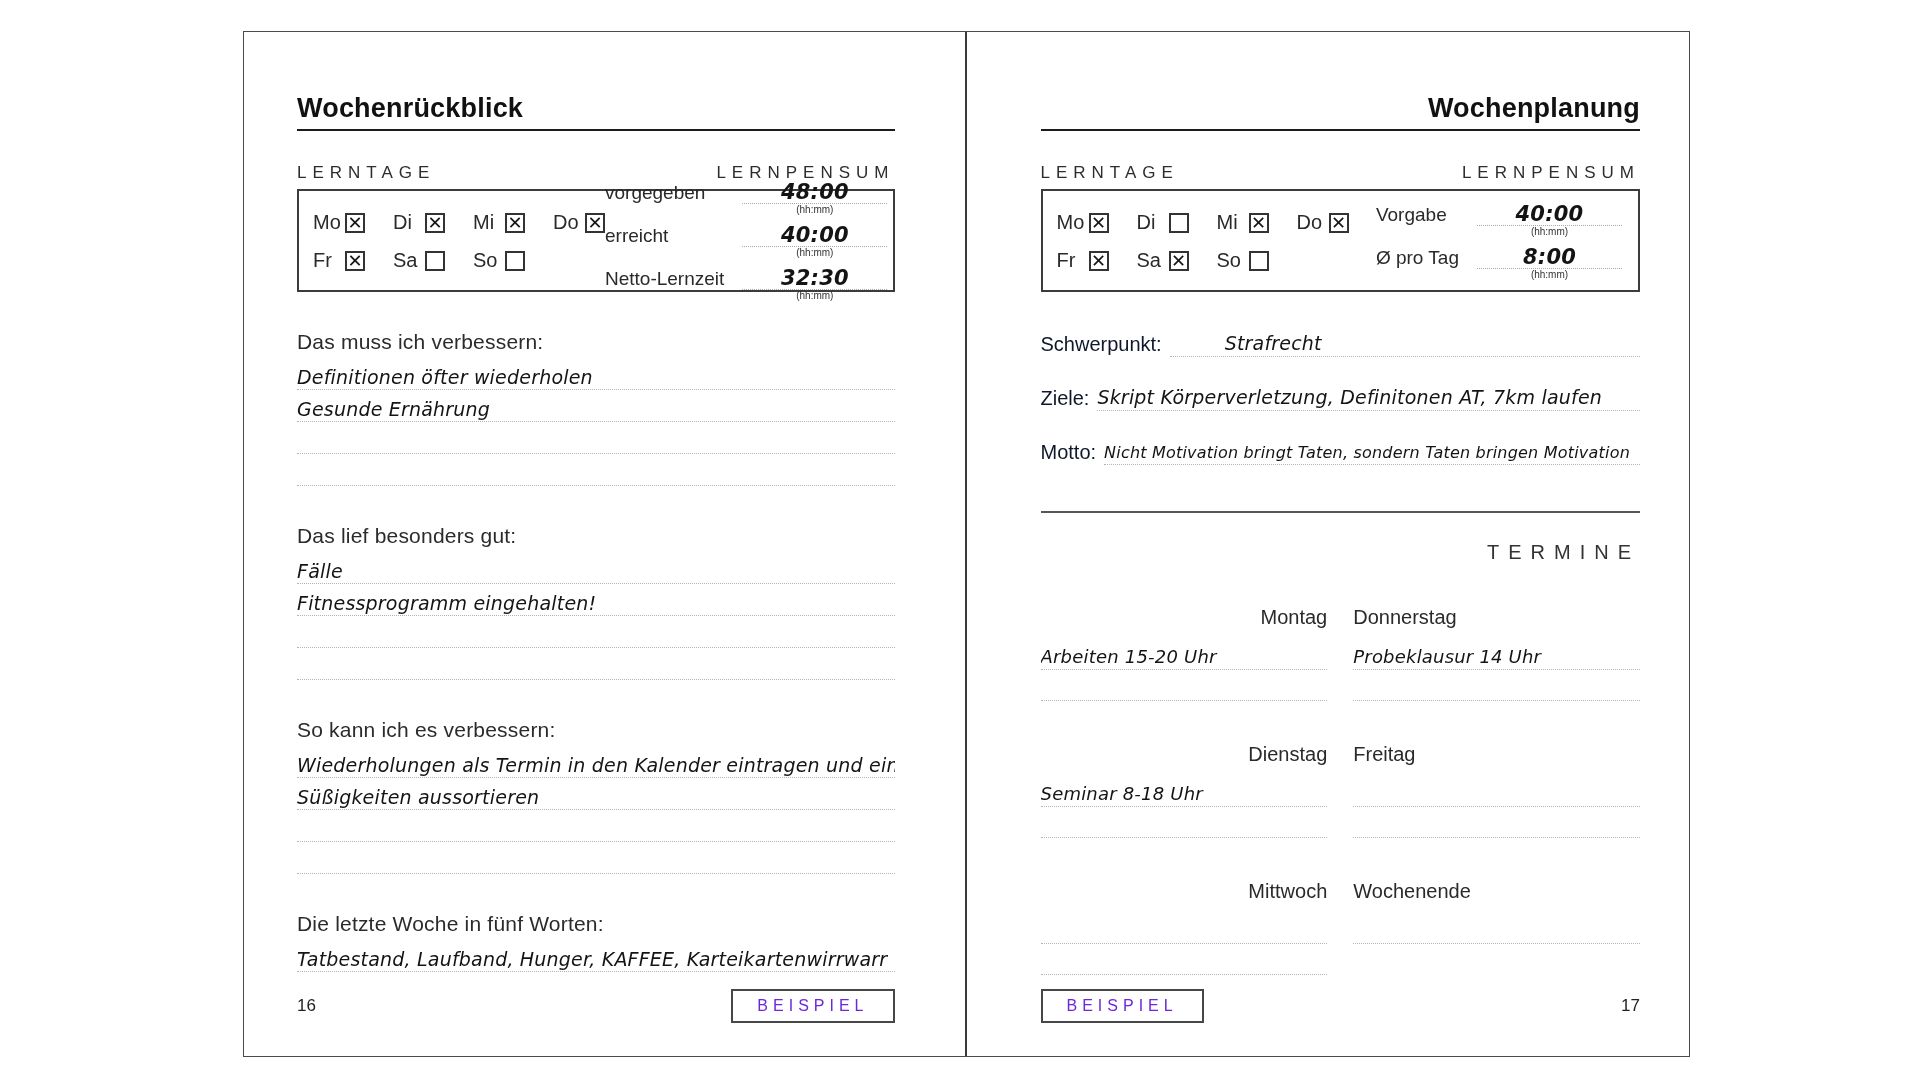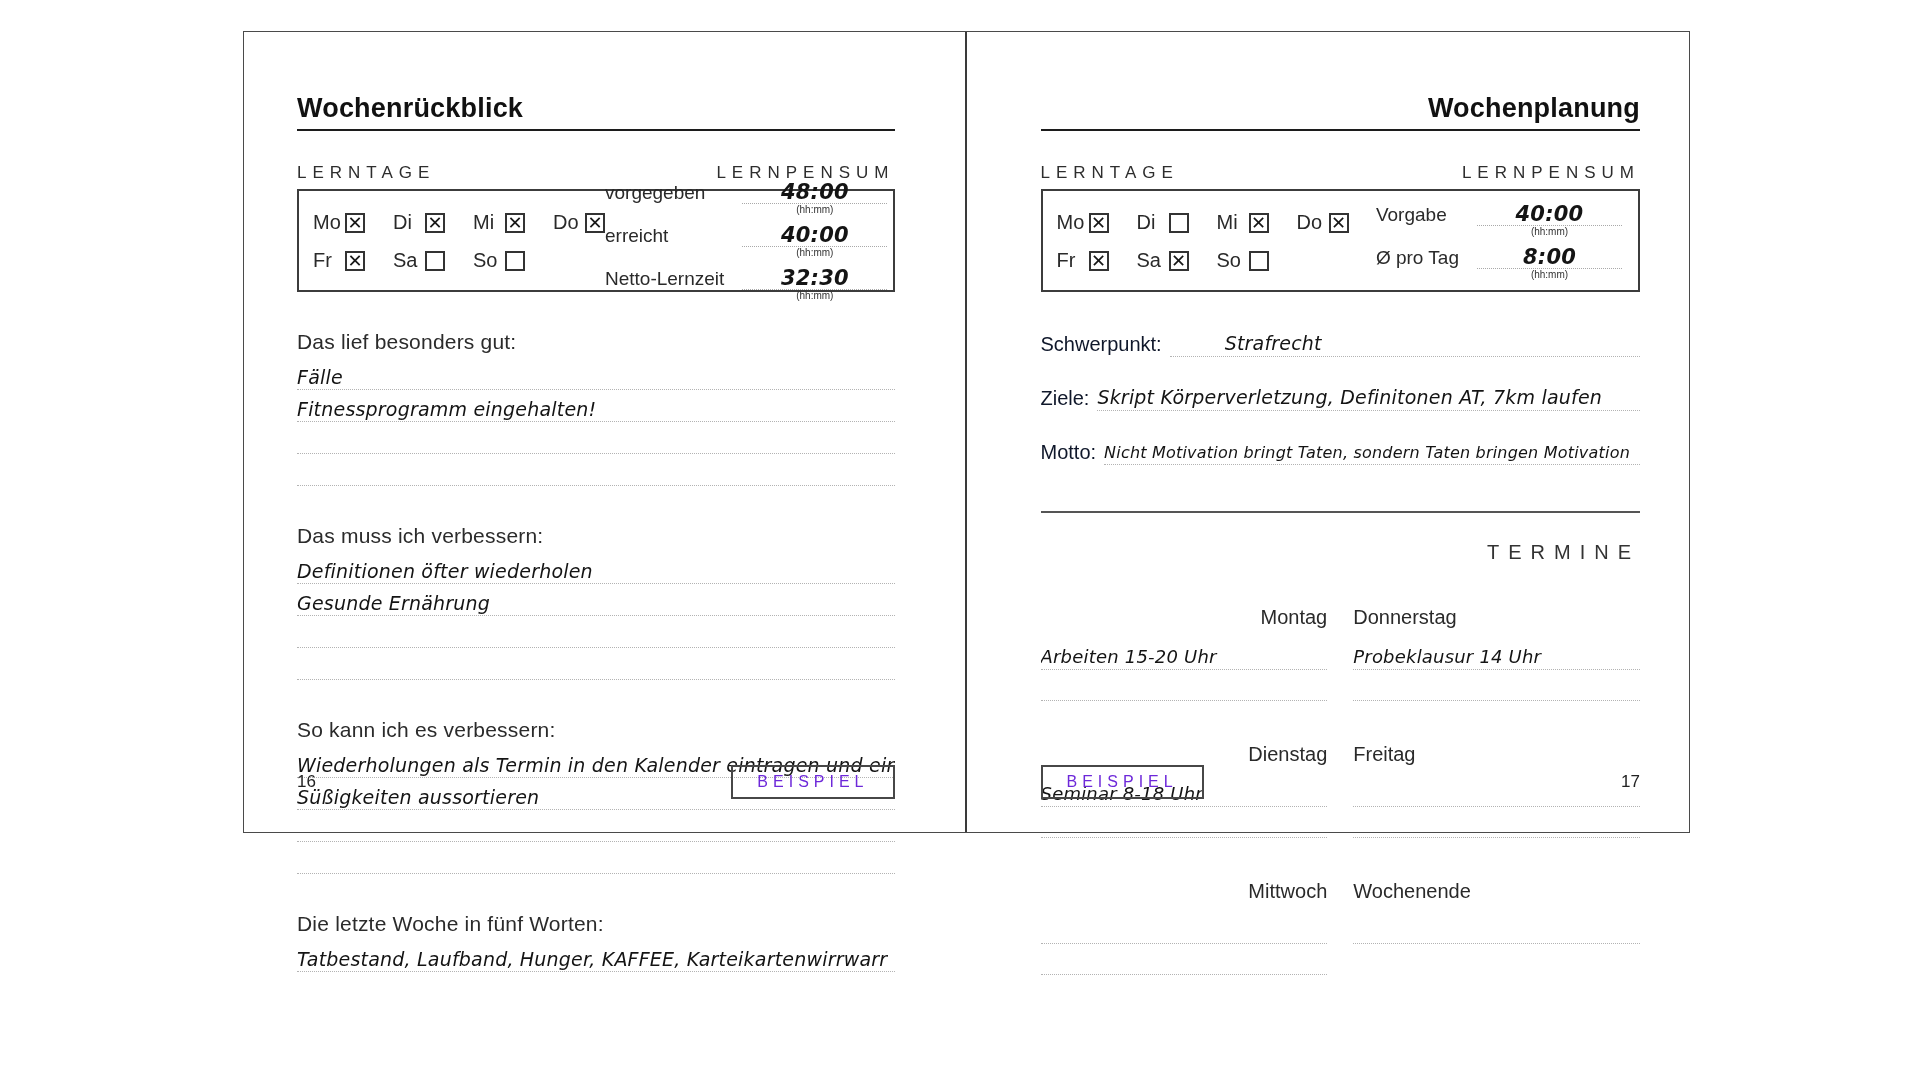--- a/index.html
+++ b/index.html
@@ -2,21 +2,21 @@
 <html><head>
 <meta charset="utf-8">
 <style>
   html,body{margin:0;padding:0;}
   body{
     width:1920px;height:1080px;background:#ffffff;position:relative;
     font-family:"Liberation Sans", sans-serif;color:#222;
     -webkit-font-smoothing:antialiased;
   }
   .book{
-    position:absolute;left:243px;top:31px;width:1447px;height:802px;
+    position:absolute;left:243px;top:31px;width:1447px;height:1026px;
     border:1px solid #4a4a4a;background:#fff;display:flex;box-sizing:border-box;
   }
   .page{width:50%;height:100%;position:relative;box-sizing:border-box;}
   .page-left{padding:60px 70px 0 53px;border-right:2px solid #3a3a3a;}
   .page-right{padding:60px 49px 0 74px;}
 
   .title-row{border-bottom:2px solid #1c1c1c;}
   .title-row h1{
     margin:0;padding-bottom:5px;font-size:27px;font-weight:bold;color:#111;
     letter-spacing:0.2px;line-height:1.2;
@@ -157,42 +157,42 @@
           <span class="p-label">Netto-Lernzeit</span>
           <span class="p-val-col">
             <span class="p-value hw">32:30</span>
             <span class="p-unit">(hh:mm)</span>
           </span>
         </div>
       </div>
     </div>
 
     <div class="section">
+      <h3>Das muss ich verbessern:</h3>
+      <div class="wline">
+          <span class="hw">Definitionen öfter wiederholen</span>
+        </div>
+      <div class="wline">
+          <span class="hw">Gesunde Ernährung</span>
+        </div>
+      <div class="wline">
+          <span class="hw"></span>
+        </div>
+      <div class="wline">
+          <span class="hw"></span>
+        </div>
+    </div>
+
+    <div class="section">
       <h3>Das lief besonders gut:</h3>
       <div class="wline">
           <span class="hw">Fälle</span>
         </div>
       <div class="wline">
           <span class="hw">Fitnessprogramm eingehalten!</span>
-        </div>
-      <div class="wline">
-          <span class="hw"></span>
-        </div>
-      <div class="wline">
-          <span class="hw"></span>
-        </div>
-    </div>
-
-    <div class="section">
-      <h3>Das muss ich verbessern:</h3>
-      <div class="wline">
-          <span class="hw">Definitionen öfter wiederholen</span>
-        </div>
-      <div class="wline">
-          <span class="hw">Gesunde Ernährung</span>
         </div>
       <div class="wline">
           <span class="hw"></span>
         </div>
       <div class="wline">
           <span class="hw"></span>
         </div>
     </div>
 
     <div class="section">

